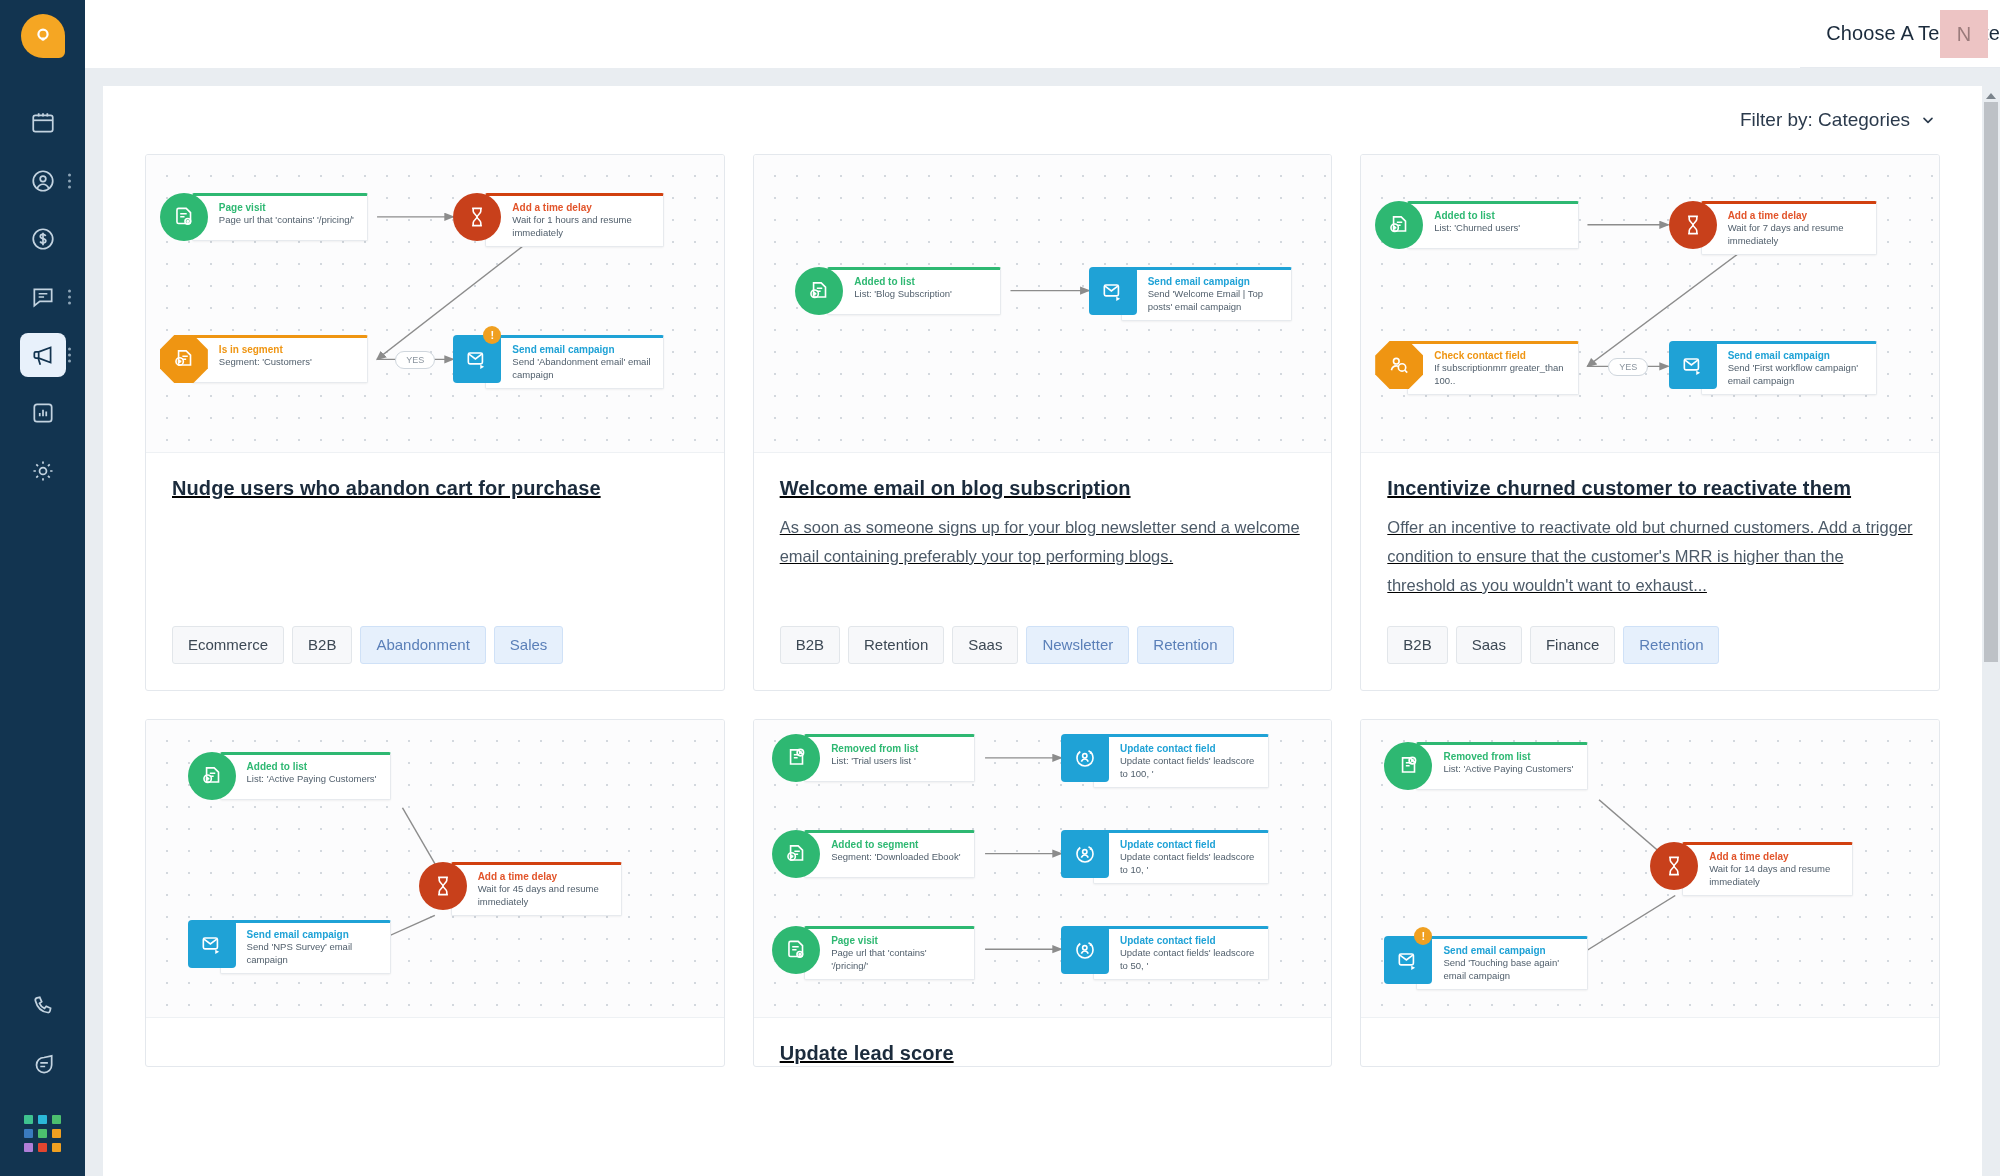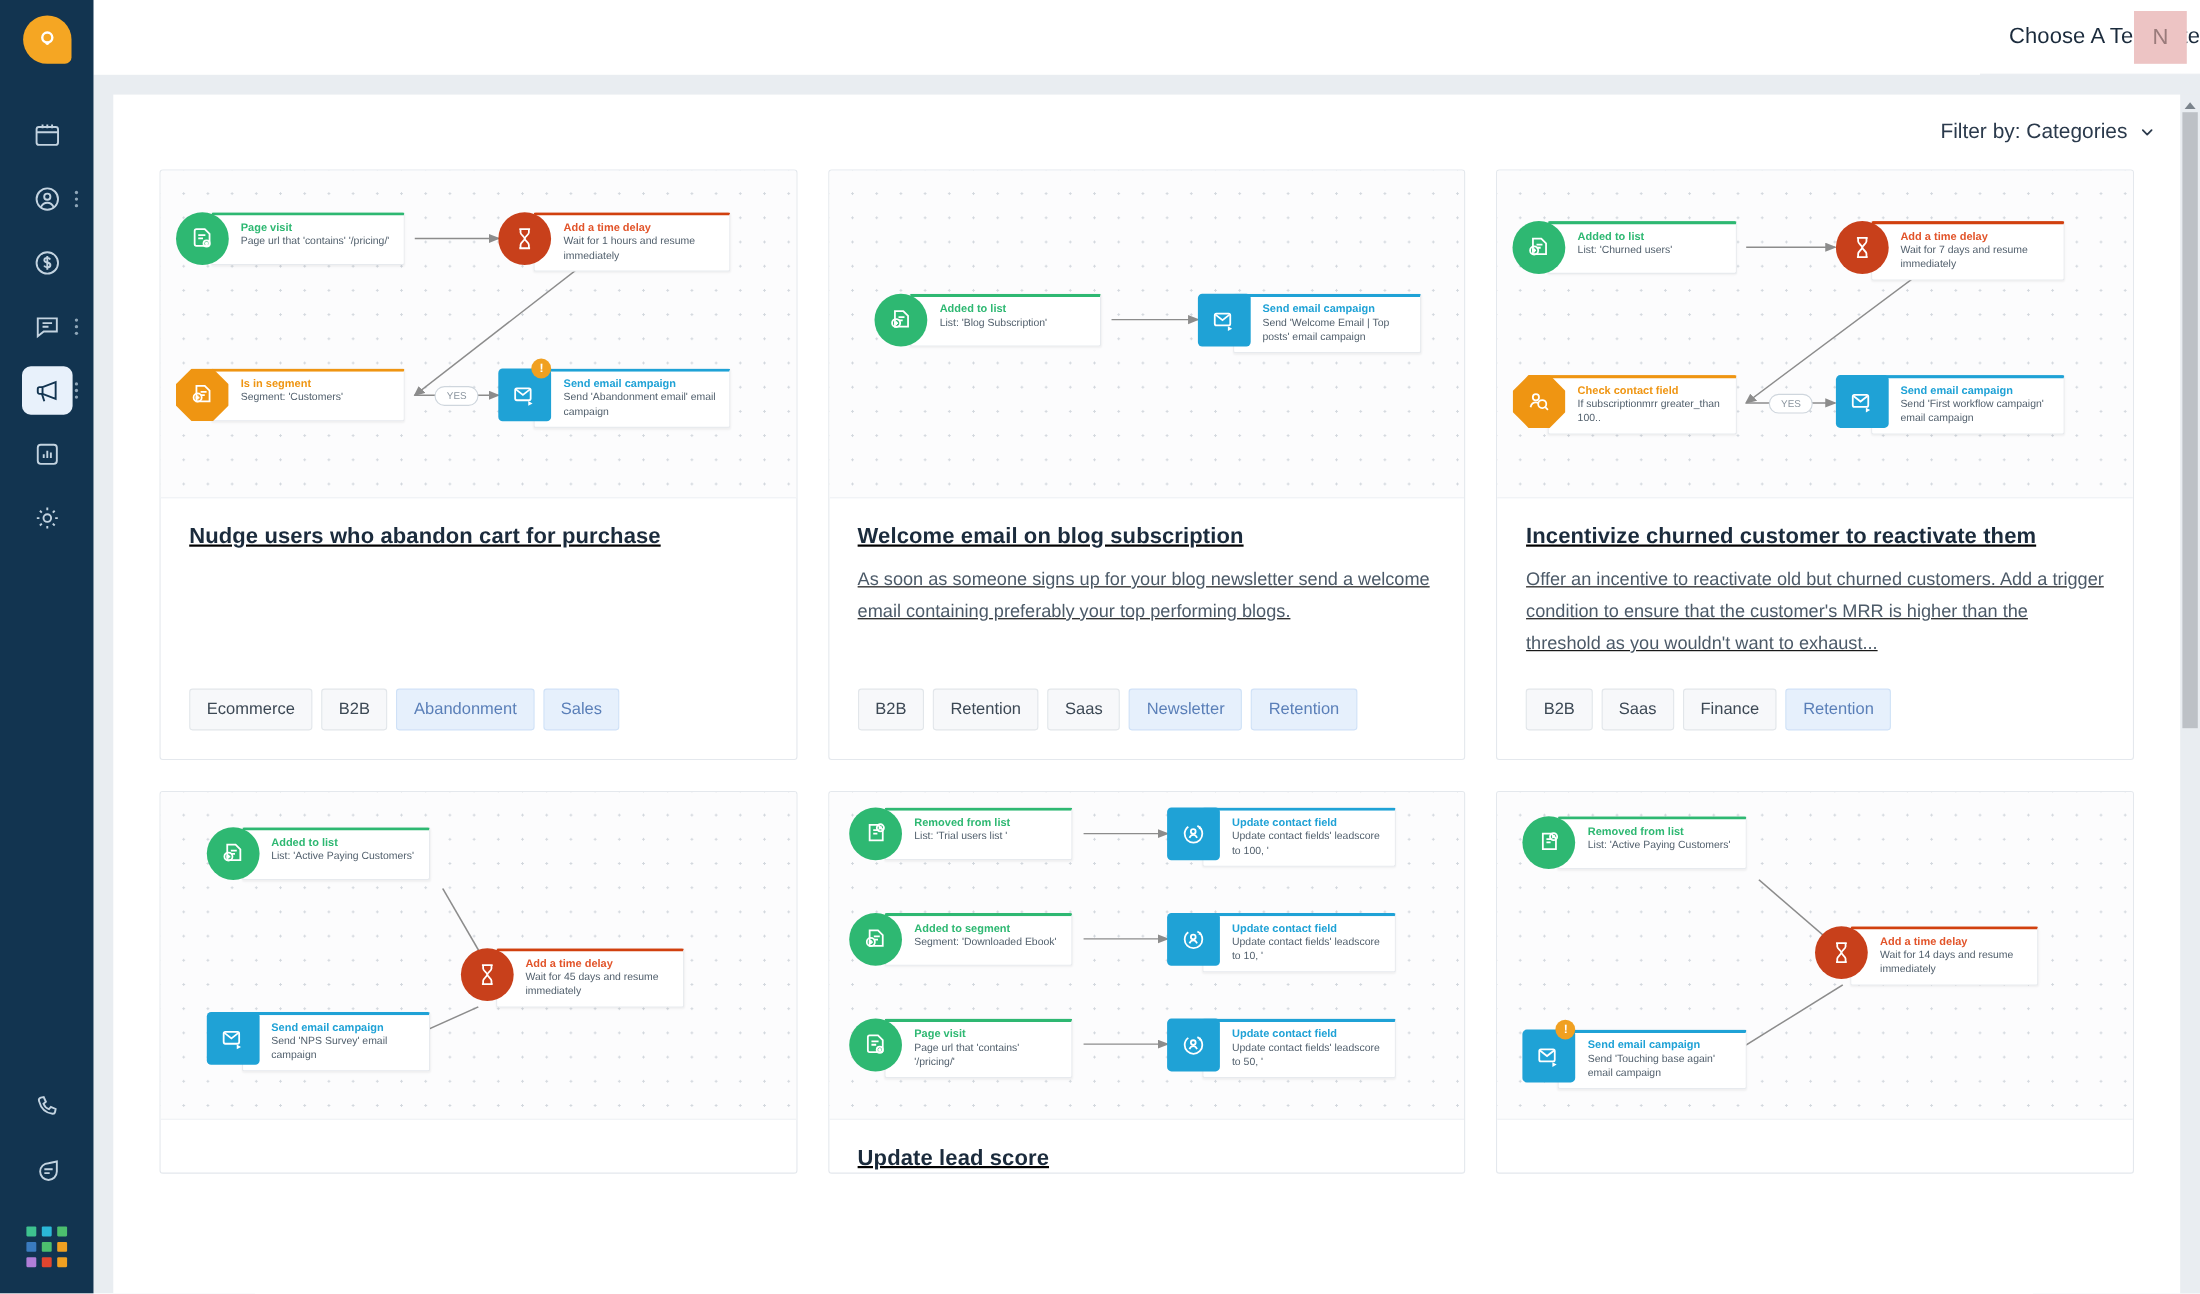--- a/index.html
+++ b/index.html
@@ -75,21 +75,21 @@
   .content-wrap {
     flex: 1; background: #e9edf1; padding: 18px 0 0 18px;
     display: flex; min-height: 0;
   }
   .content {
     flex: 1; background: #ffffff; overflow: hidden;
     position: relative; min-width: 0;
   }
   .filter-row {
     height: 68px; display:flex; align-items:center; justify-content:flex-end;
-    padding-right: 22px;
+    padding-right: 46px;
   }
   .filter-btn {
     font-size: 19px; color: #2b3a4c; display:flex; align-items:center; gap:10px;
     cursor: pointer;
   }
   .chev { display:block; }
 
   .cards {
     display: grid;
     grid-template-columns: repeat(3, 1fr);

